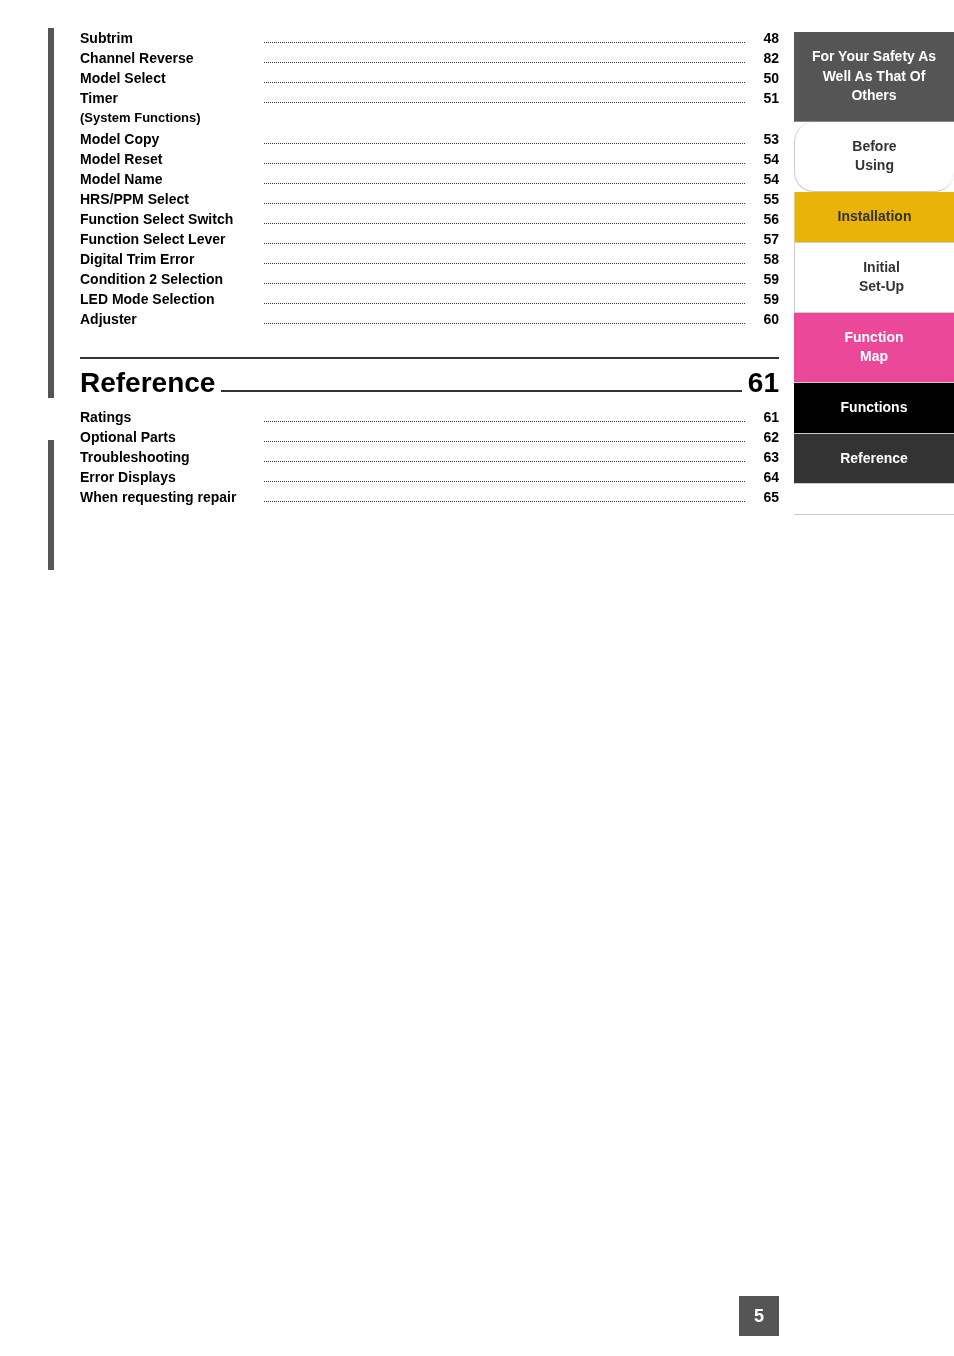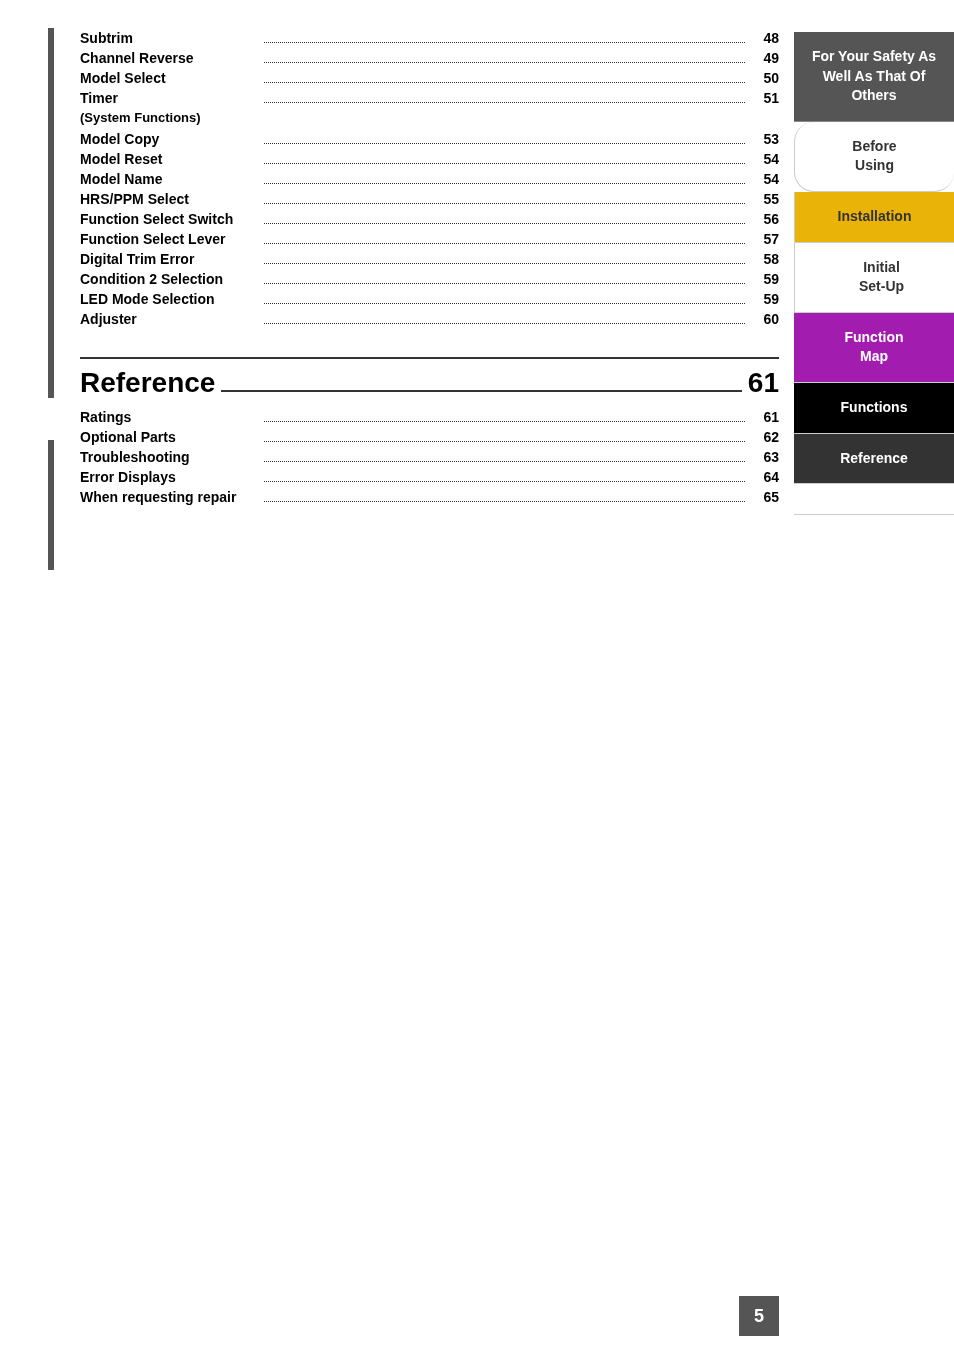--- a/index.html
+++ b/index.html
@@ -142,21 +142,21 @@
       border-left: 1px solid #ccc;
     }
 
     .sidebar-item.initial-setup {
       background: #fff;
       color: #333;
       border-left: 1px solid #ccc;
     }
 
     .sidebar-item.function-map {
-      background: #a21caf;
+      background: #ec4899;
       color: #fff;
     }
 
     .sidebar-item.functions {
       background: #000000;
       color: #fff;
     }
 
     .sidebar-item.reference {
       background: #333;
@@ -196,21 +196,21 @@
 
     <div id="basic-items-container">
         <div class="toc-item">
       <span class="item-label">Subtrim</span>
       <span class="dots"></span>
       <span class="page-num">48</span>
     </div>
         <div class="toc-item">
       <span class="item-label">Channel Reverse</span>
       <span class="dots"></span>
-      <span class="page-num">49</span>
+      <span class="page-num">82</span>
     </div>
         <div class="toc-item">
       <span class="item-label">Model Select</span>
       <span class="dots"></span>
       <span class="page-num">50</span>
     </div>
         <div class="toc-item">
       <span class="item-label">Timer</span>
       <span class="dots"></span>
       <span class="page-num">51</span>

